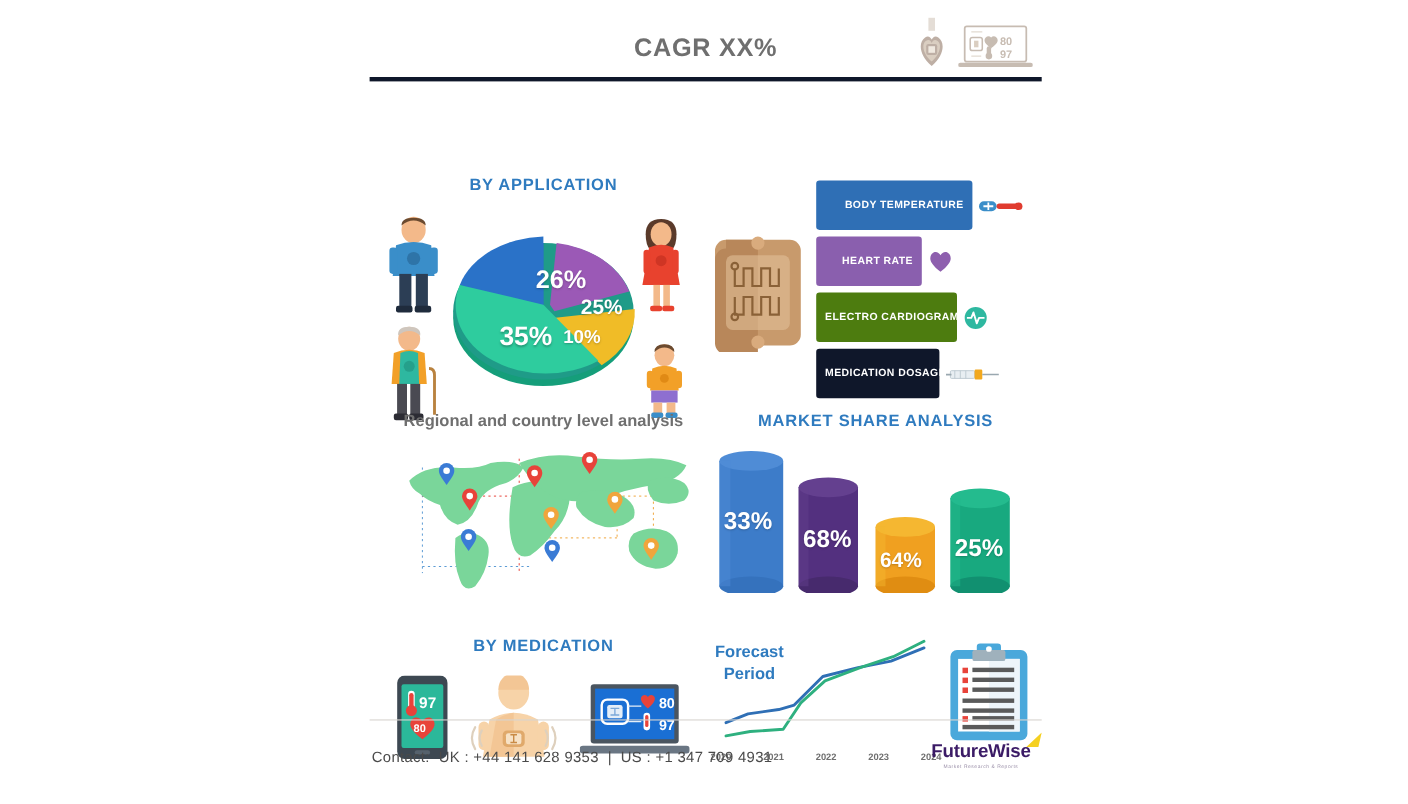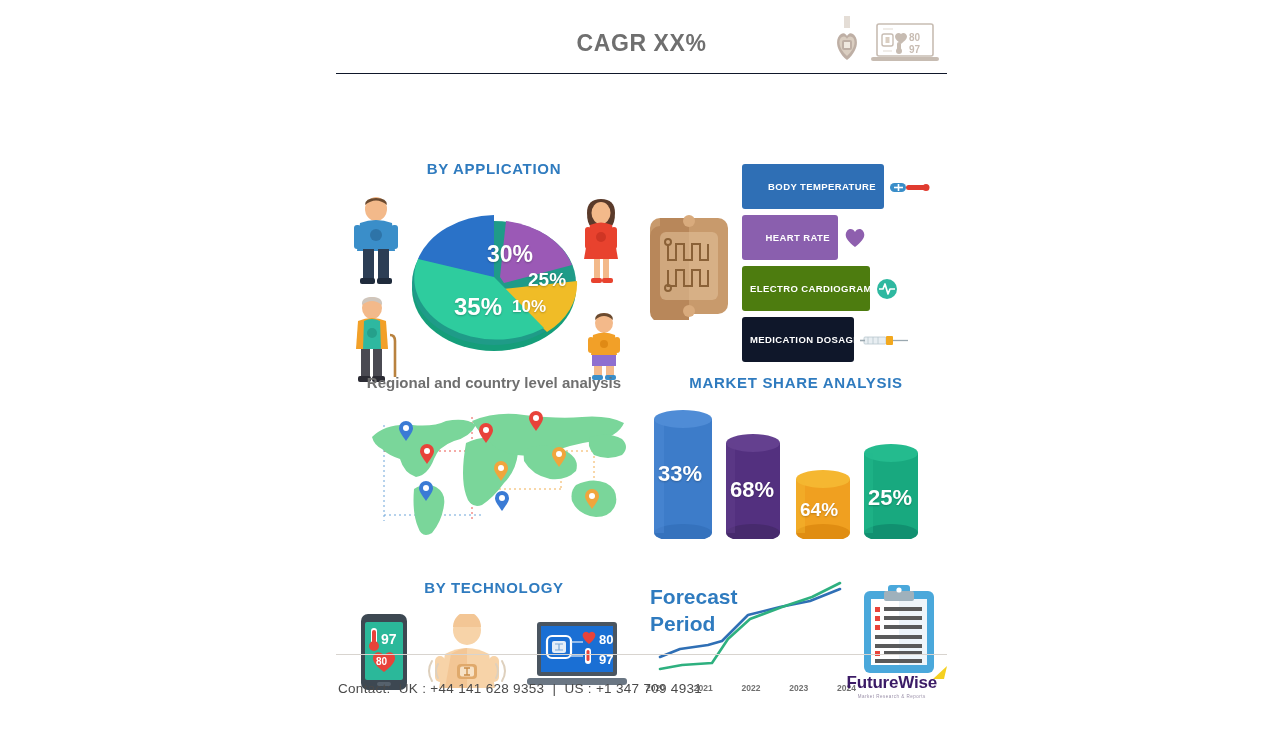--- a/index.html
+++ b/index.html
@@ -13,21 +13,21 @@
 
   .sheet {
     position:absolute; left:336px; top:8px;
     width:611px; height:715px;
     background:#ffffff;
   }
 
   
   .header {
     position:relative; height:66px;
-    border-bottom:1px solid #0f172a;
+    border-bottom:4px solid #0f172a;
   }
   .cagr-title {
     position:absolute; left:0; right:0; top:22px;
     text-align:center;
     font-size:23px; font-weight:bold; color:#6f6f6f;
     letter-spacing:.6px;
   }
   .header-icons {
     position:absolute; right:8px; top:8px;
     display:flex; align-items:flex-end; gap:10px;
@@ -97,21 +97,21 @@
   .tech-cell { left:8px; top:505px; width:300px; height:130px; }
   .tech-icons {
     display:flex; align-items:flex-end; justify-content:center;
     gap:14px; margin-top:18px;
   }
 
   
   .fc-cell { left:310px; top:505px; width:300px; height:130px; }
   .fc-title {
     position:absolute; left:4px; top:4px;
-    font-size:21px; font-weight:bold; color:#2f7bbf; line-height:1.3;
+    font-size:15px; font-weight:bold; color:#2f7bbf; line-height:1.3;text-align:center;
   }
   .fc-years {
     position:absolute; left:0; top:104px; width:210px;
     display:flex; justify-content:space-between;
     font-size:8.5px; color:#6f6f6f; font-weight:bold;
   }
 
   
   .footer {
     position:relative; height:68px;
@@ -229,21 +229,21 @@
             </g>
             <g>
               <path d="M106 100 L180 92 A82 62 0 0 1 150 143 Z" fill="#f0bc27" transform="translate(3,4)"></path>
             </g>
             <g>
               <path d="M100 92 L24 74 A82 62 0 0 0 150 143 Z" fill="#2ecc9e"></path>
             </g>
             <path d="M104 88 L110 34 A82 62 0 0 1 176 76 L108 94 Z" fill="#8e4fae" opacity="0"></path>
           </svg>
 
-          <div class="pie-label pl30">30%</div>
+          <div class="pie-label pl30">26%</div>
           <div class="pie-label pl25">25%</div>
           <div class="pie-label pl10">10%</div>
           <div class="pie-label pl35">35%</div>
         </div>
       </div>
 
       <div class="cell sensor-cell">
         <div style="display:flex; align-items:center; gap:10px; padding-top:4px;">
           <svg width="86" height="108" viewBox="0 0 86 108">
             <path d="M14 6 h58 a10 10 0 0 1 10 10 v76 a10 10 0 0 1 -10 10 h-58 a10 10 0 0 1 -10 -10 v-76 a10 10 0 0 1 10 -10 z" fill="#c89a6c"></path>
@@ -395,21 +395,21 @@
             </g>
           </svg>
           <div class="bar-label" style="left:12px; top:58px;">33%</div>
           <div class="bar-label" style="left:84px; top:74px;">68%</div>
           <div class="bar-label" style="left:154px; top:96px; font-size:19px;">64%</div>
           <div class="bar-label" style="left:222px; top:82px;">25%</div>
         </div>
       </div>
 
       <div class="cell tech-cell">
-        <div class="sec-title">BY TECHNOLOGY</div>
+        <div class="sec-title">BY MEDICATION</div>
         <div class="tech-icons">
           <svg width="46" height="76" viewBox="0 0 46 76">
             <rect x="0" y="0" width="46" height="76" rx="7" fill="#3d4852"></rect>
             <rect x="4" y="8" width="38" height="58" rx="2" fill="#2bb89a"></rect>
             <rect x="10" y="14" width="6" height="20" rx="3" fill="#fff"></rect>
             <circle cx="13" cy="32" r="5" fill="#e8433a"></circle>
             <rect x="11" y="16" width="4" height="14" rx="2" fill="#e8433a"></rect>
             <text x="20" y="30" font-family="Liberation Sans, sans-serif" font-size="14" font-weight="bold" fill="#fff">97</text>
             <path d="M23 58 C12 50 10 44 13.5 40 C16.5 36.6 21 38.5 23 41.5 C25 38.5 29.5 36.6 32.5 40 C36 44 34 50 23 58 Z" fill="#e8433a"></path>
             <text x="15" y="51" font-family="Liberation Sans, sans-serif" font-size="10" font-weight="bold" fill="#fff">80</text>

